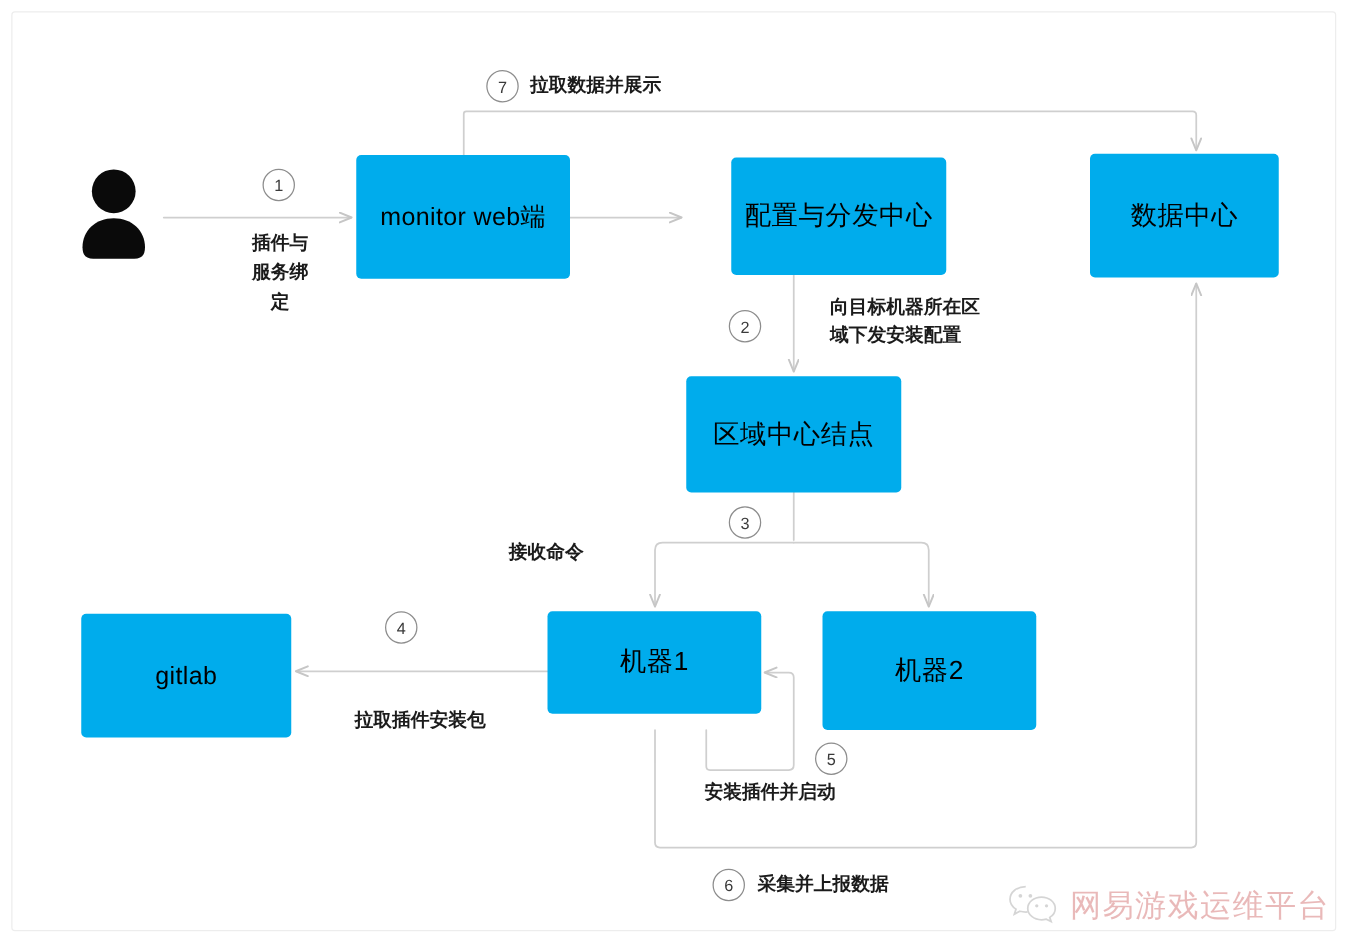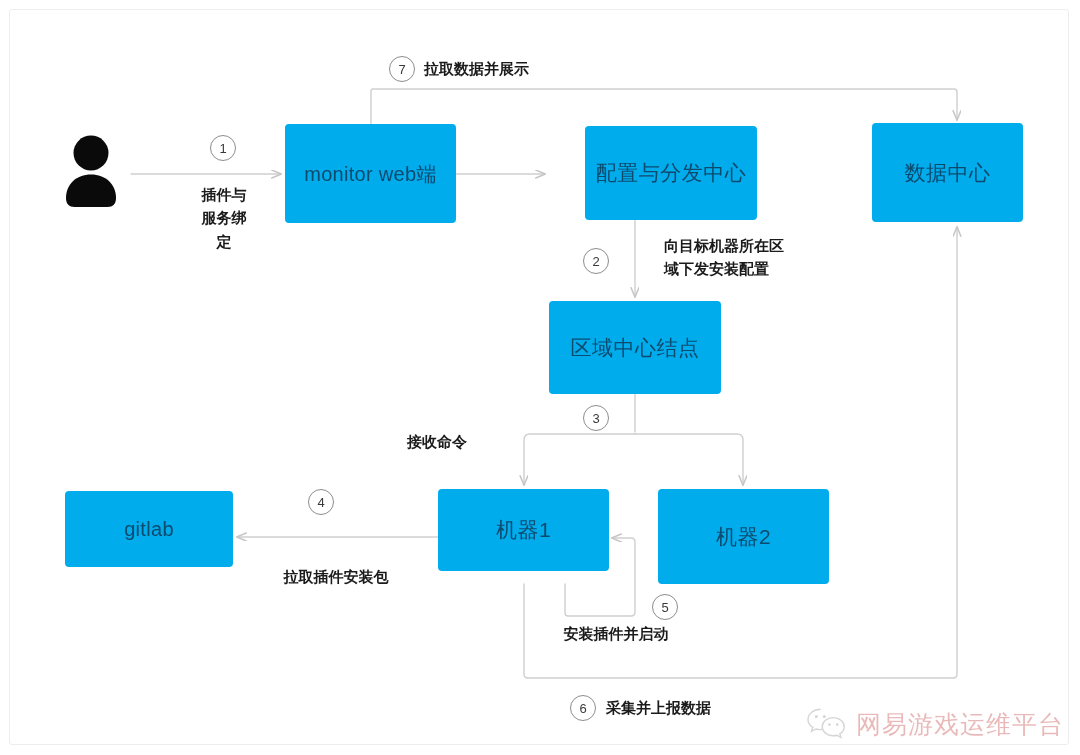--- a/index.html
+++ b/index.html
@@ -38,21 +38,21 @@
     justify-content:center;
     color:#ffffff;
     box-sizing:border-box;
     text-align:center;
     letter-spacing:.5px;
   }
   .node .node-label{
     font-size:21px;
     line-height:1.2;
     font-weight:400;
-    color:#0c4a6e;
+    color:#000000;
     display:block;
   }
   .node.latin .node-label{ font-size:20px; letter-spacing:.3px; }
 
   .label{
     position:absolute;
     color:#1b1b1b;
     font-size:15px;
     font-weight:bold;
     line-height:1.55;
@@ -149,21 +149,21 @@
   </div>
 
   <div class="node" style="left:438px; top:489px; width:171px; height:82px;">
     <span class="node-label">机器1</span>
   </div>
 
   <div class="node" style="left:658px; top:489px; width:171px; height:95px;">
     <span class="node-label">机器2</span>
   </div>
 
-  <div class="node latin" style="left:65px; top:491px; width:168px; height:76px;">
+  <div class="node latin" style="left:65px; top:491px; width:168px; height:99px;">
     <span class="node-label">gitlab</span>
   </div>
 
   <div class="step" style="left:210px; top:135px;">1</div>
   <div class="step" style="left:583px; top:248px;">2</div>
   <div class="step" style="left:583px; top:405px;">3</div>
   <div class="step" style="left:308px; top:489px;">4</div>
   <div class="step" style="left:652px; top:594px;">5</div>
   <div class="step" style="left:570px; top:695px;">6</div>
   <div class="step" style="left:389px; top:56px;">7</div>

